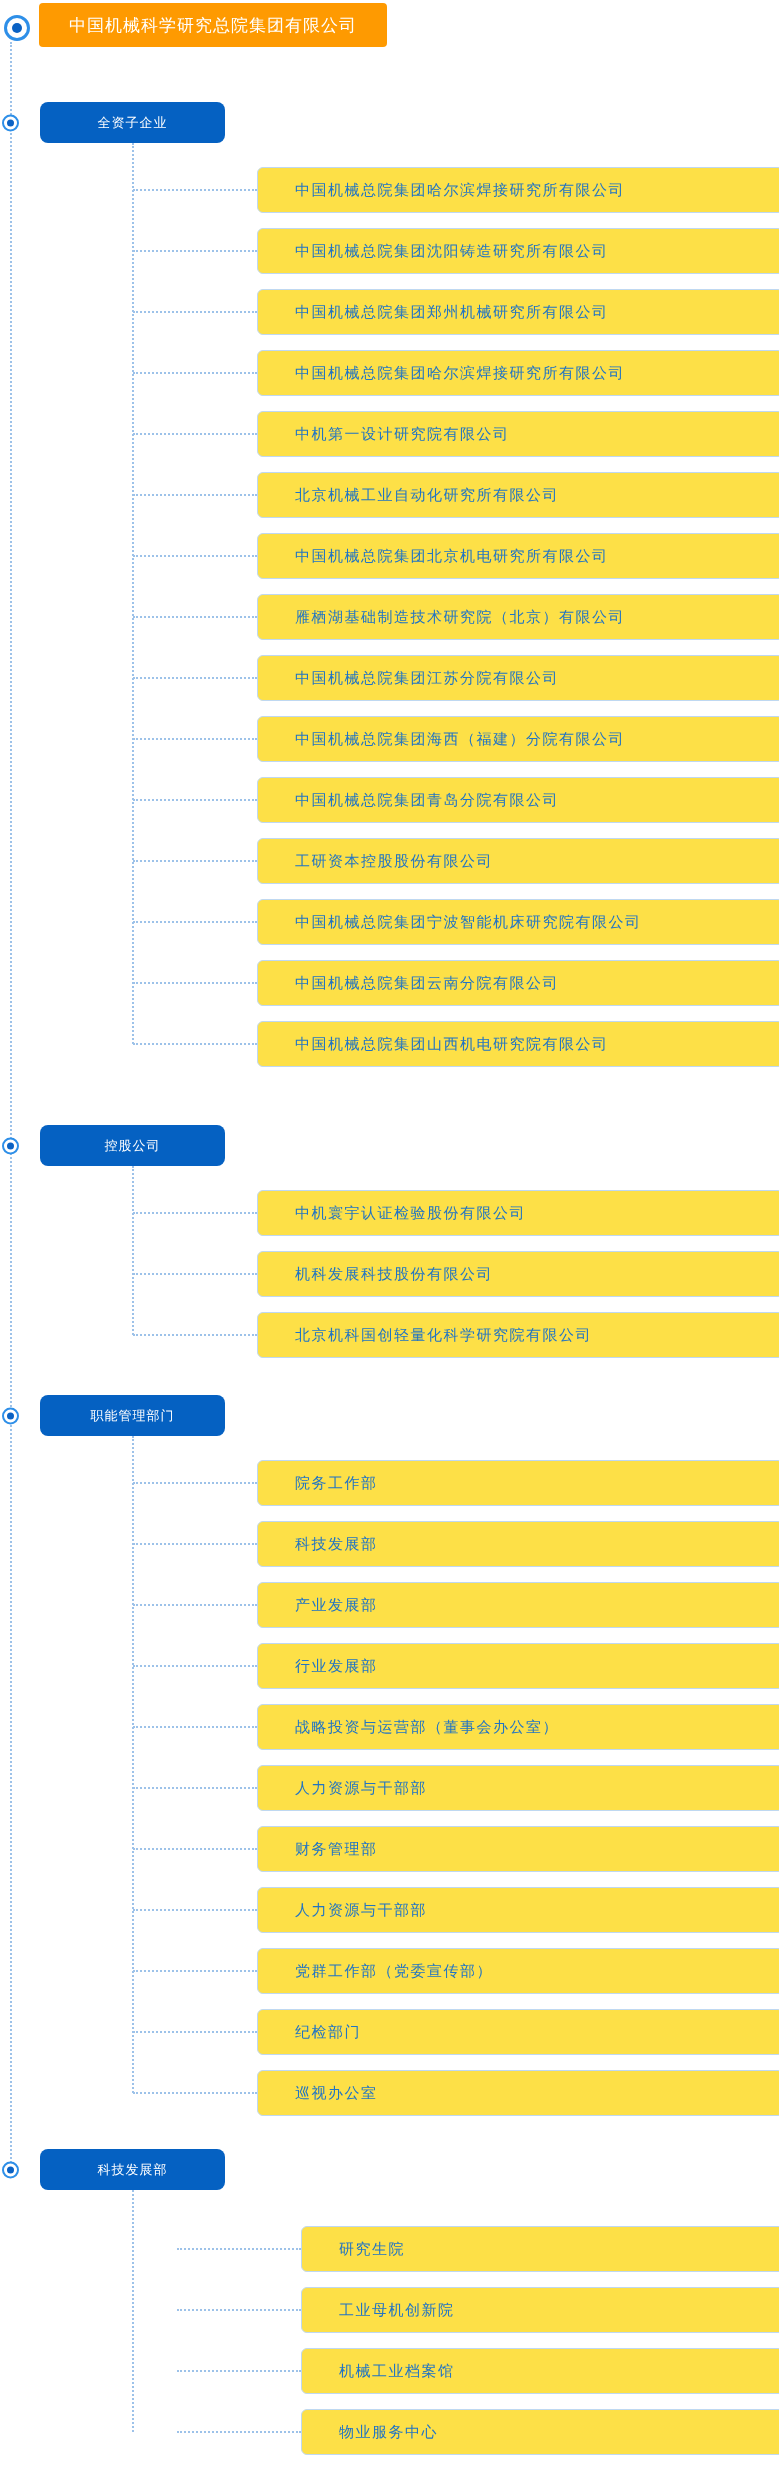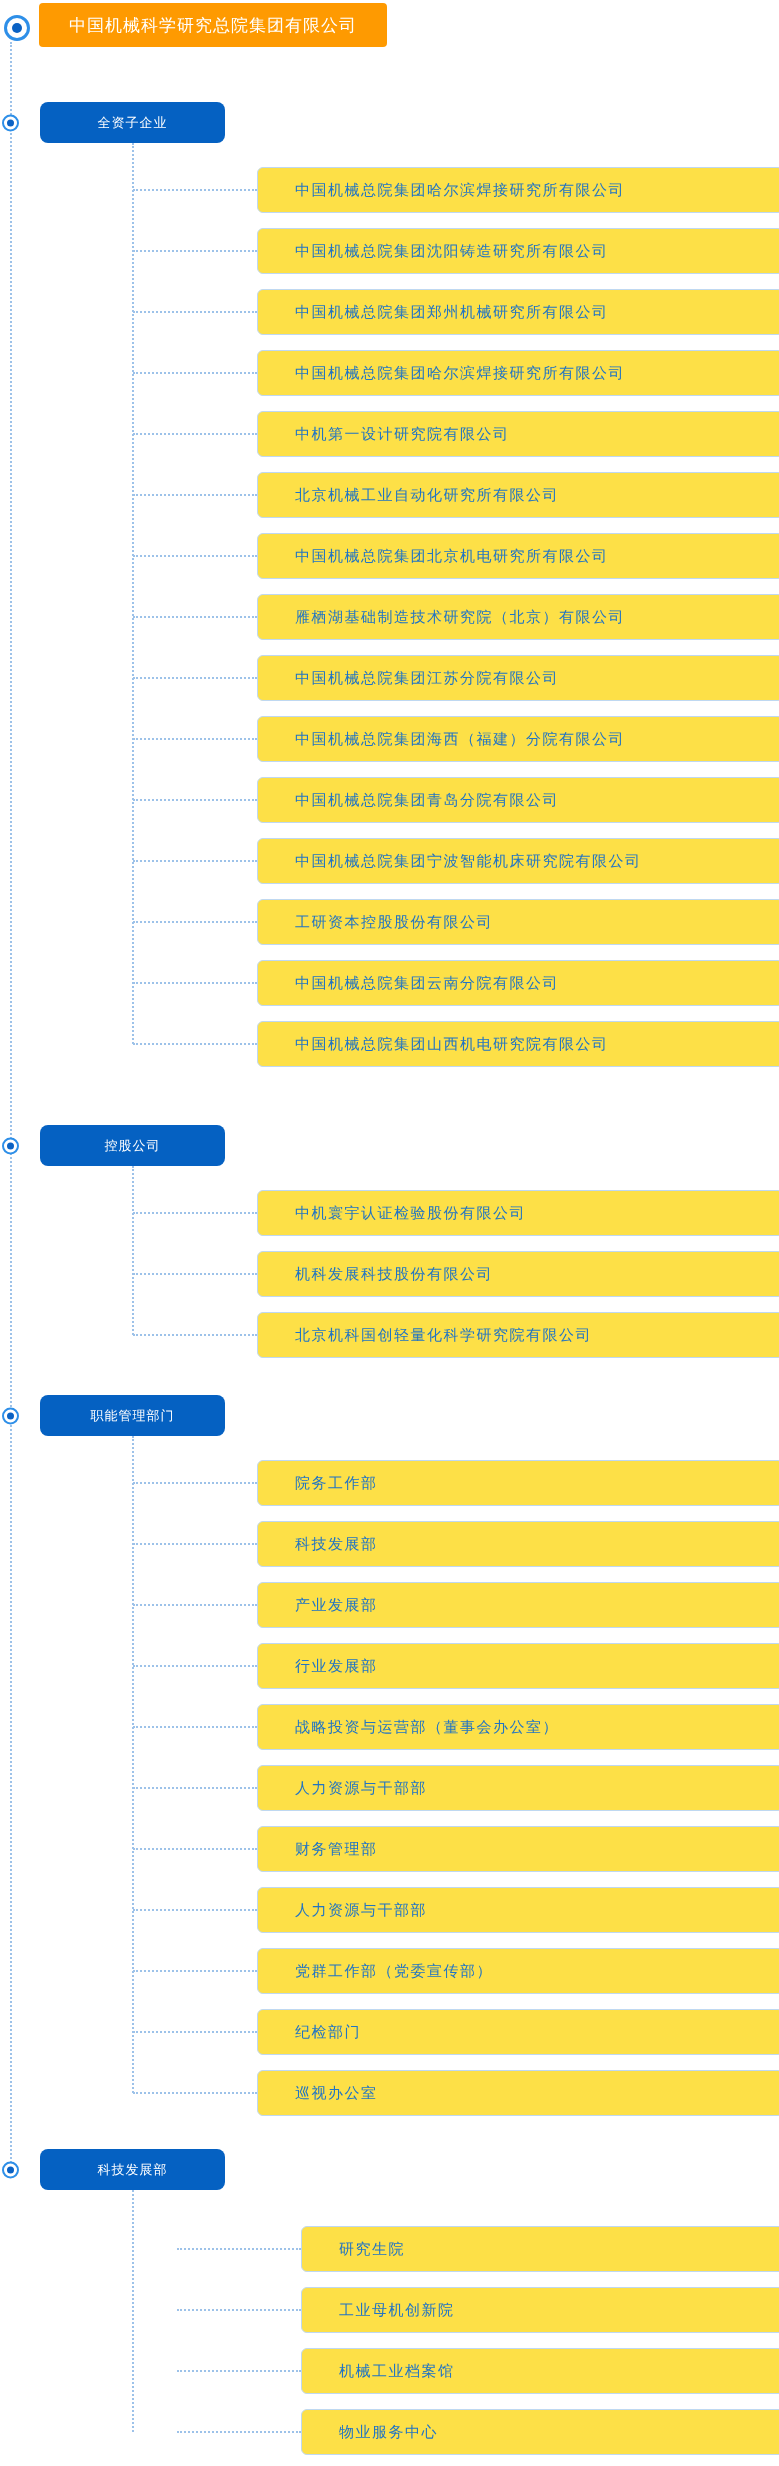--- a/index.html
+++ b/index.html
@@ -210,25 +210,25 @@
 
   <div class="item-row">
     <div class="item-box">中国机械总院集团海西（福建）分院有限公司</div>
   </div>
 
   <div class="item-row">
     <div class="item-box">中国机械总院集团青岛分院有限公司</div>
   </div>
 
   <div class="item-row">
+    <div class="item-box">工研资本控股股份有限公司</div>
+  </div>
+
+  <div class="item-row">
     <div class="item-box">中国机械总院集团宁波智能机床研究院有限公司</div>
-  </div>
-
-  <div class="item-row">
-    <div class="item-box">工研资本控股股份有限公司</div>
   </div>
 
   <div class="item-row">
     <div class="item-box">中国机械总院集团云南分院有限公司</div>
   </div>
 
   <div class="item-row">
     <div class="item-box">中国机械总院集团山西机电研究院有限公司</div>
   </div>
 </div>

